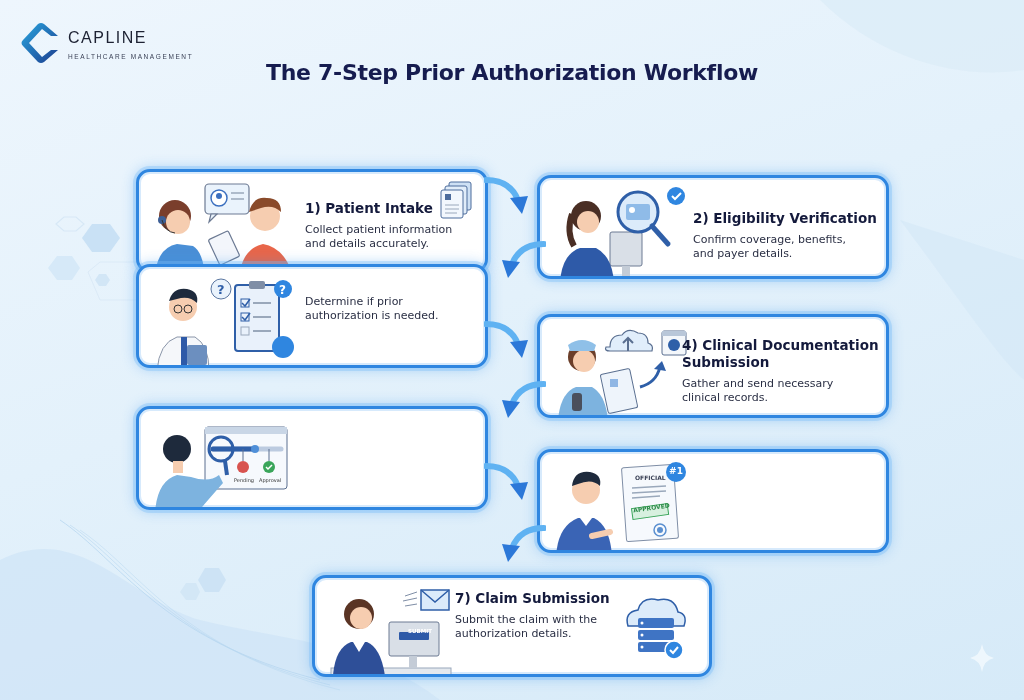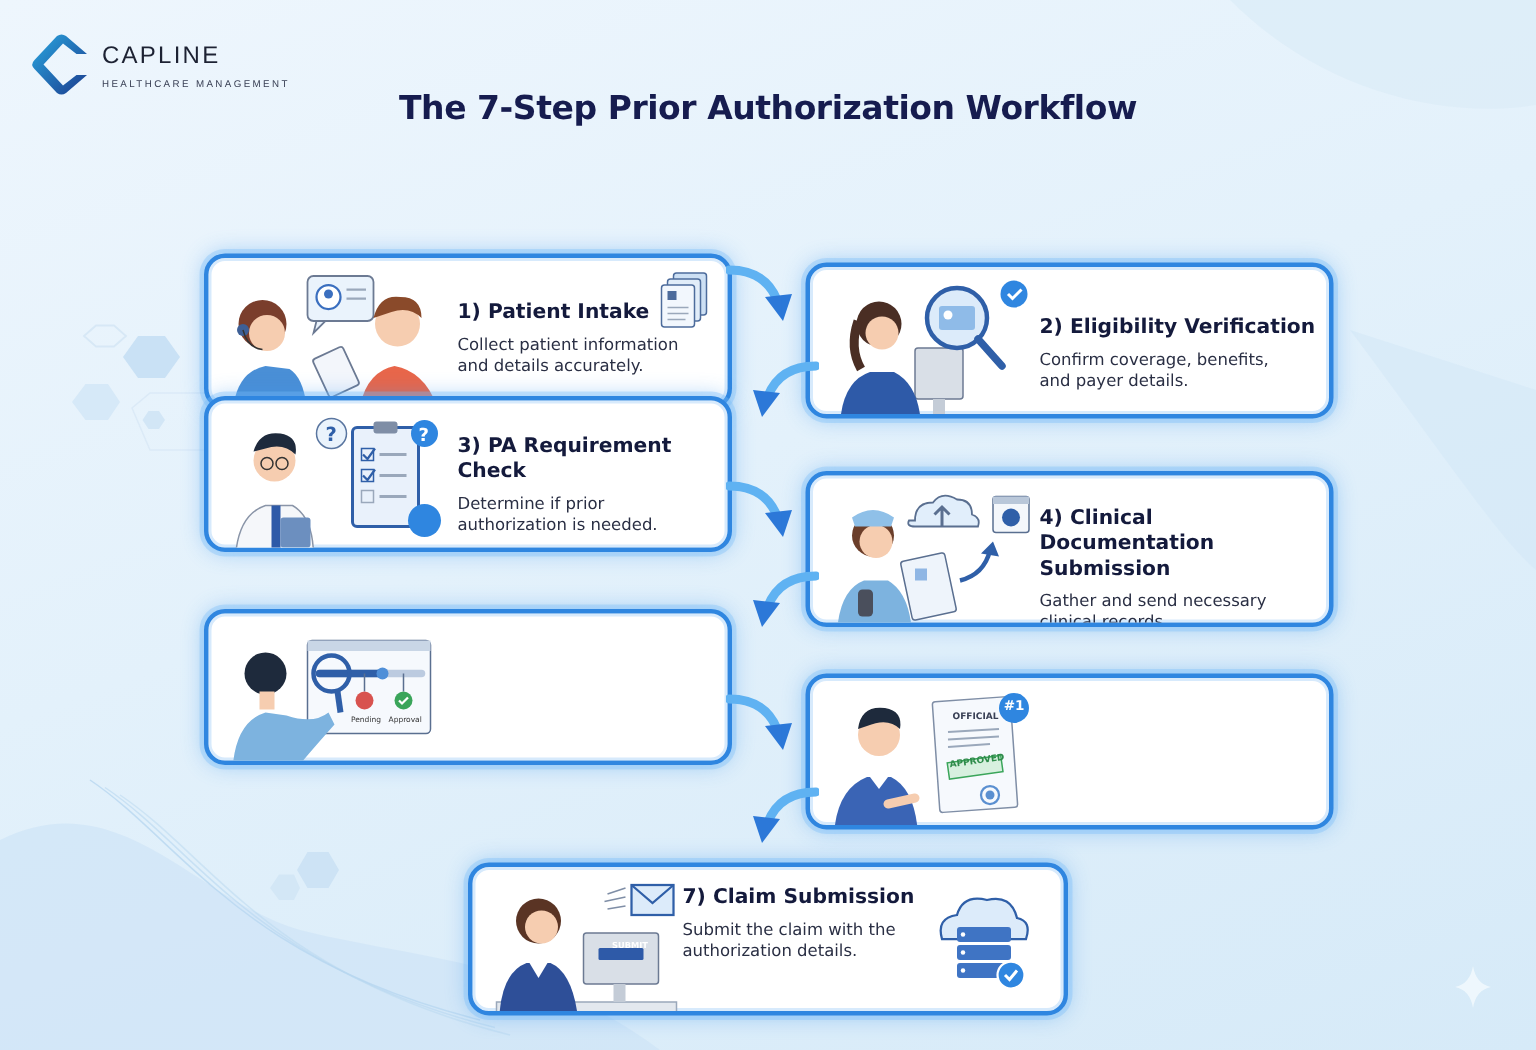--- a/index.html
+++ b/index.html
@@ -182,24 +182,20 @@
     <path d="M95 46 L98 49 L103 42" stroke="#2f5fa8" stroke-width="1.5" fill="none"></path>
     <line x1="106" y1="46" x2="124" y2="46" stroke="#9aa8bb" stroke-width="2"></line>
     <rect x="94" y="56" width="8" height="8" fill="none" stroke="#9aa8bb"></rect>
     <line x1="106" y1="60" x2="124" y2="60" stroke="#9aa8bb" stroke-width="2"></line>
     <circle cx="136" cy="18" r="9" fill="#2f86e0"></circle>
     <text x="132" y="23" font-size="12" font-weight="bold" fill="#fff" font-family="DejaVu Sans, sans-serif">?</text>
     <circle cx="136" cy="76" r="11" fill="#2f86e0"></circle>
   </svg>
   <span style="position:absolute; left:136px; top:74px; width:22px; text-align:center; font-size:9px; font-weight:bold; color:#fff;margin-top:33px;">PA</span>
   <div class="card-text" style="left:166px; top:22px;">
-    <div class="card-title">
-      <div>3) PA Requirement</div>
-      <div>Check</div>
-    </div>
     <div class="card-desc">
       <div>Determine if prior</div>
       <div>authorization is needed.</div>
     </div>
   </div>
 </div>
 
 <svg class="arrow" style="left:484px; top:318px;" width="52" height="44" viewBox="0 0 52 44">
   <path d="M2 6 Q26 6 34 26" stroke="#5fb2f2" stroke-width="6" fill="none" stroke-linecap="round"></path>
   <polygon points="26,24 44,22 38,40" fill="#2c78d8"></polygon>
@@ -220,21 +216,21 @@
     <path d="M62 26 Q62 14 74 14 Q80 6 90 12 Q100 12 100 22 Q106 24 104 30 L62 30 Q56 30 58 26 Z" fill="#e1eefb" stroke="#5a6f90" stroke-width="1.2"></path>
     <path d="M80 30 L80 18 M75 22 L80 17 L85 22" stroke="#5a6f90" stroke-width="2" fill="none"></path>
 
     <rect x="114" y="10" width="24" height="24" rx="2" fill="#f4f7fb" stroke="#5a6f90"></rect>
     <rect x="114" y="10" width="24" height="5" fill="#b9c7d9"></rect>
     <circle cx="126" cy="24" r="6" fill="#2f5fa8"></circle>
 
     <path d="M92 66 Q108 62 112 46" stroke="#2f5fa8" stroke-width="3" fill="none"></path>
     <polygon points="106,48 114,40 118,50" fill="#2f5fa8"></polygon>
   </svg>
-  <div class="card-text" style="left:153px; top:20px;">
+  <div class="card-text" style="left:142px; top:20px;">
     <div class="card-title">
       <div>4) Clinical Documentation</div>
       <div>Submission</div>
     </div>
     <div class="card-desc">
       <div>Gather and send necessary</div>
       <div>clinical records.</div>
     </div>
   </div>
 </div>

